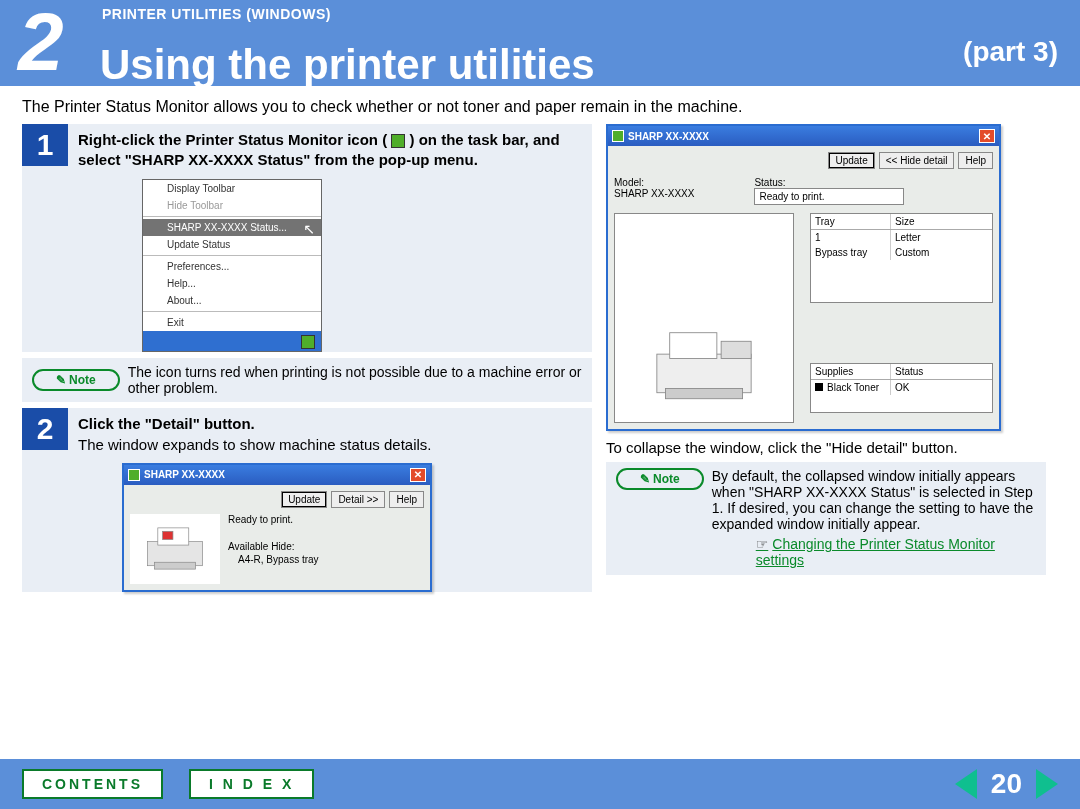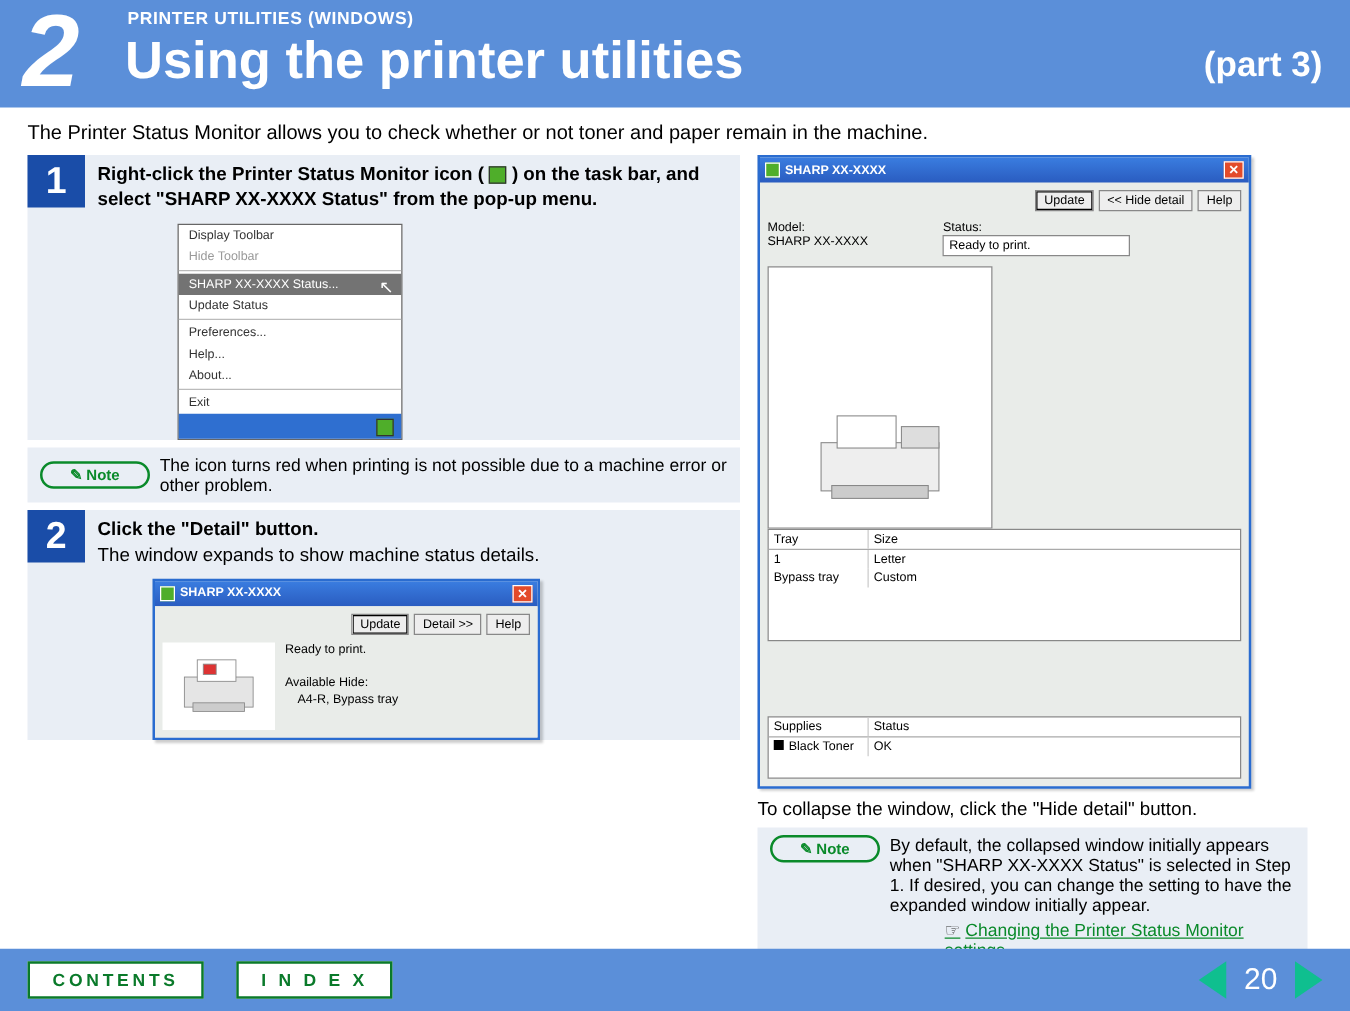--- a/index.html
+++ b/index.html
@@ -2,42 +2,42 @@
 <html><head>
 <meta charset="utf-8">
 <style>
   *{box-sizing:border-box;margin:0;padding:0;}
   body{width:1080px;height:809px;font-family:Arial,Helvetica,sans-serif;background:#fff;position:relative;overflow:hidden;}
 
   
   .header{background:#5b8fd9;height:86px;position:relative;color:#fff;}
   .chapter-num{position:absolute;left:18px;top:-5px;font-size:82px;font-weight:bold;color:#fff;font-style:italic;}
   .breadcrumb{position:absolute;left:102px;top:6px;font-size:14px;font-weight:bold;letter-spacing:0.5px;color:#fff;}
-  .header-title{position:absolute;left:100px;top:24px;font-size:42px;font-weight:bold;color:#fff;}
+  .header-title{position:absolute;left:100px;top:41px;font-size:42px;font-weight:bold;color:#fff;}
   .header-part{position:absolute;right:22px;top:36px;font-size:28px;font-weight:bold;color:#fff;}
 
   .content{padding:12px 22px 0 22px;}
   .sub-title{color:#1a4da8;font-weight:bold;font-size:22px;margin-bottom:6px;}
   .intro{font-size:16px;margin-bottom:8px;}
 
   .row{display:flex;gap:14px;}
   .col-left{width:570px;}
   .col-right{width:440px;}
 
   
   .step-wrap{background:#e9eef5;margin-bottom:6px;}
   .step-head{display:flex;align-items:flex-start;}
   .step-num{background:#1a4da8;color:#fff;font-size:30px;font-weight:bold;width:46px;height:42px;display:flex;align-items:center;justify-content:center;}
   .step-text{padding:6px 10px 4px 10px;flex:1;font-size:15px;}
   .step-title{font-weight:bold;line-height:1.3;}
   .step-desc{font-size:15px;margin-top:2px;}
 
   .menu-fig{margin:6px 0 6px 120px;width:180px;border:1px solid #666;background:#fff;font-size:10px;}
   .menu-fig .sep{border-top:1px solid #bbb;margin:2px 0;}
-  .menu-item{padding:3px 8px;color:#333;}
+  .menu-item{padding:3px 24px;color:#333;}
   .menu-item.disabled{color:#999;}
   .menu-item.sel{background:#737373;color:#fff;position:relative;}
   .cursor{position:absolute;right:6px;top:2px;font-size:14px;color:#fff;}
   .menu-tray{height:20px;background:linear-gradient(#2f6fd0,#2f6fd0);position:relative;}
   .tray-icon{position:absolute;right:6px;bottom:2px;width:14px;height:14px;background:#4fae2a;border:1px solid #333;}
 
   
   .note-row{display:flex;align-items:center;background:#e9eef5;padding:6px 10px;gap:8px;margin-bottom:6px;}
   .note-pill{border:2px solid #0a8a2a;border-radius:12px;color:#0a8a2a;font-size:12px;font-weight:bold;padding:2px 22px;white-space:nowrap;display:flex;align-items:center;gap:3px;}
   .note-pill::before{content:"✎";color:#0a8a2a;}
@@ -59,42 +59,42 @@
   .printer-img{width:90px;height:70px;background:#fff;display:flex;align-items:center;justify-content:center;}
   .printer-img svg{width:70px;height:55px;}
   .info-col div{margin-bottom:2px;}
   .indent{padding-left:10px;}
 
   
   .win-big{width:395px;border:2px solid #2a6cd0;background:#e9ece9;font-size:10px;box-shadow:2px 2px 2px rgba(0,0,0,0.2);margin-bottom:8px;}
   .wb-body{padding:6px;}
   .wb-btns{display:flex;justify-content:flex-end;gap:4px;margin-bottom:8px;}
   .wb-top-cols{display:flex;gap:60px;margin-bottom:8px;}
-  .wb-mid{display:flex;gap:0;flex-direction:column;}
+  .wb-mid{display:flex;gap:16px;}
   .preview{width:180px;height:210px;background:#fff;border:1px solid #888;display:flex;align-items:flex-end;justify-content:center;padding-bottom:10px;}
   .preview svg{width:120px;height:90px;}
   .side-tables{flex:1;display:flex;flex-direction:column;gap:60px;}
   .stable{border:1px solid #888;background:#fff;font-size:10px;}
   .stable .th{display:flex;font-weight:normal;}
   .stable .th>div,.stable .tr>div{padding:2px 4px;border-right:1px solid #ccc;}
   .stable .th>div:last-child,.stable .tr>div:last-child{border-right:none;}
   .stable .tr{display:flex;}
   .c1{width:80px;} .c2{width:80px;}
   .stable .th{border-bottom:1px solid #aaa;}
   .tray-tbl{height:90px;}
   .sup-tbl{height:50px;}
   .sup-icon{display:inline-block;width:8px;height:8px;background:#000;margin-right:4px;}
 
   .right-caption{font-size:15px;margin-bottom:6px;}
 
   
   .footer{position:absolute;bottom:0;left:0;right:0;height:50px;background:#5b8fd9;display:flex;align-items:center;padding:0 22px;gap:26px;}
   .nav-btn{background:#fff;border:2px solid #0a7a2a;padding:5px 18px;color:#0a7a2a;font-size:14px;font-weight:bold;letter-spacing:3px;text-decoration:none;}
   .page-right{margin-left:auto;display:flex;align-items:center;gap:14px;}
-  .pnum{color:#fff;font-size:24px;font-weight:normal;}
+  .pnum{color:#fff;font-size:28px;font-weight:bold;}
   .arrow{width:0;height:0;border-top:15px solid transparent;border-bottom:15px solid transparent;}
   .arrow.prev{border-right:22px solid #0fbf8f;}
   .arrow.next{border-left:22px solid #0fbf8f;}
   .printer-icon-inline{display:inline-block;width:14px;height:14px;background:#4fae2a;border:1px solid #333;vertical-align:middle;}
 </style>
 </head>
 <body>
 
 <div class="header">
   <div class="chapter-num">2</div>

